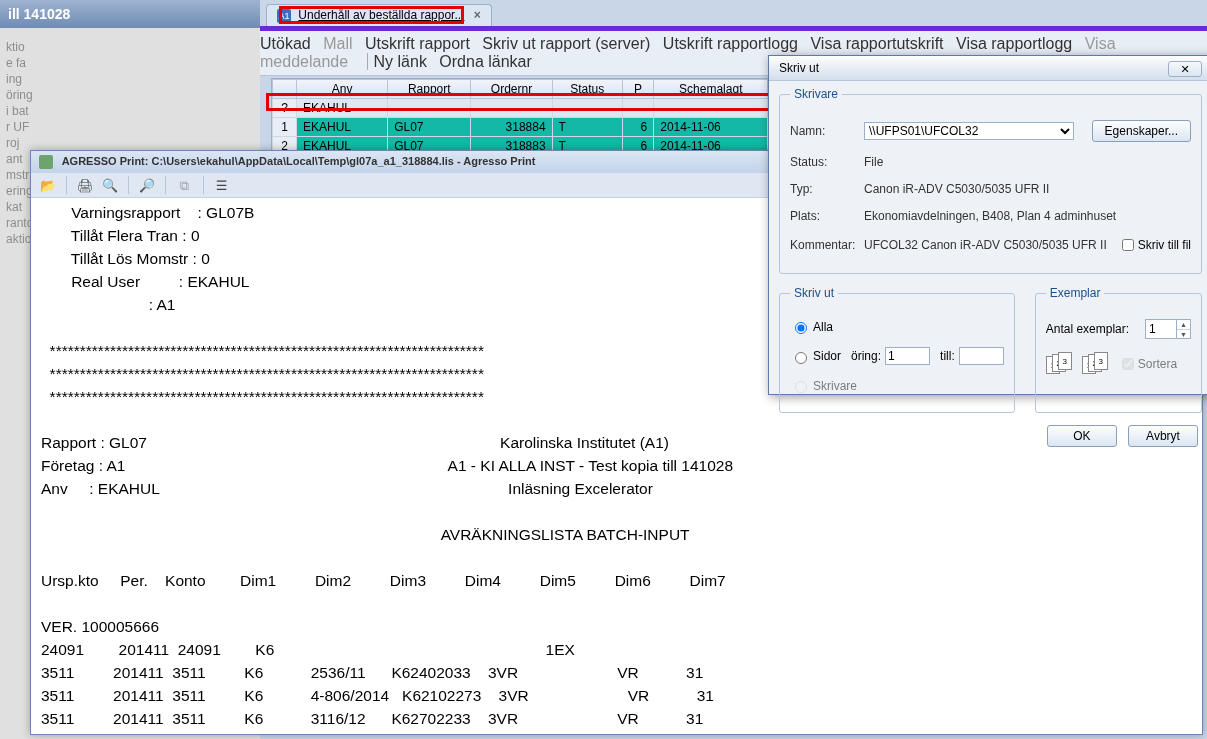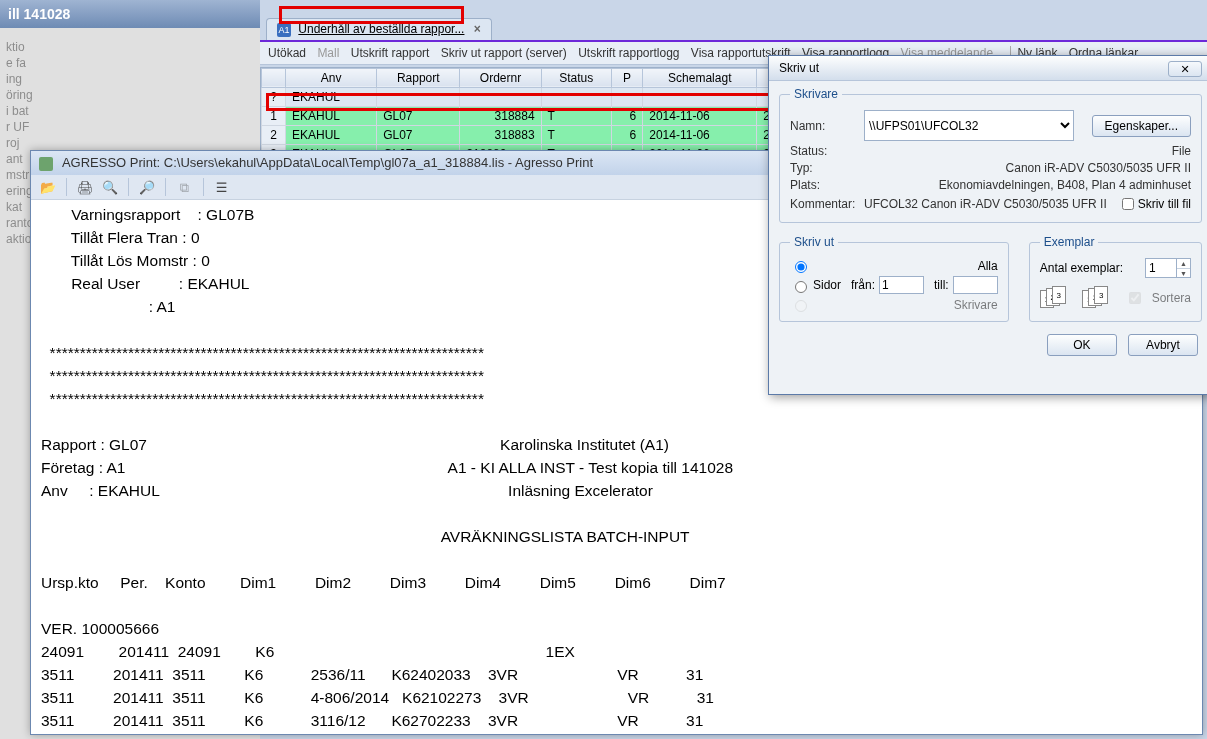--- a/index.html
+++ b/index.html
@@ -1,54 +1,54 @@
 <!DOCTYPE html>
 <html><head>
 <meta charset="utf-8">
 <style>
   * { box-sizing: border-box; font-family: "Segoe UI", Tahoma, sans-serif; }
   body { margin:0; width:1207px; height:739px; background:#c9d6e8; overflow:hidden; font-size:11px; position:relative;}
   .leftpanel { position:absolute; left:0; top:0; width:260px; height:739px; background:#e0e0e0;}
   .leftheader { background:linear-gradient(#9fb4d2,#6e8bb4); color:#fff; font-weight:bold; font-size:14px; padding:6px 8px; margin-bottom:4px;}
   .leftblur { padding:6px; color:#555;}
   .leftblur div{ margin:2px 0; opacity:.6; font-size:12px;}
-  .mainarea { position:absolute; left:260px; top:14px; right:0; height:155px; background:#c9d6e8; }
+  .mainarea { position:absolute; left:260px; top:0; right:0; height:155px; background:#c9d6e8; }
   .tabbar { background:#c9d6e8; padding-top:4px; padding-left:6px;}
   .tab { display:inline-block; background:#dce6f2; border:1px solid #9db0c9; border-bottom:none; border-radius:4px 4px 0 0; padding:3px 10px; font-size:12px; position:relative;}
   .tab .icon { display:inline-block; width:14px; height:14px; background:#3a6fbf; color:#fff; font-size:9px; text-align:center; line-height:14px; border-radius:2px; margin-right:4px; vertical-align:middle;}
   .tab .lbl { text-decoration:underline; }
   .tab .close { margin-left:6px; color:#666; font-weight:bold; cursor:pointer;}
   .redbox { position:absolute; border:3px solid #e30000; pointer-events:none;}
-  .menubar2 { background:#e8eef6; border-top:2px solid #6d28d9; border-bottom:1px solid #b6c5da; padding:4px 8px; font-size:12px; color:#333;}
+  .menubar2 { background:#e8eef6; border-top:5px solid #6d28d9; border-bottom:1px solid #b6c5da; padding:4px 0; font-size:16px; color:#333;}
   .menubar2 span { margin-right:8px; cursor:pointer;}
   .menubar2 span.dis { color:#999;}
   .menubar2 .sep { border-left:1px solid #aaa; margin:0 6px;}
-  .grid { background:#86efac; border:1px solid #9db0c9; margin:2px 2px 0 0;}
+  .grid { background:#14b8a6; border:1px solid #9db0c9; margin:2px 2px 0 11px;}
   .grid table { border-collapse:collapse; width:710px; font-size:12px;}
   .grid th { background:linear-gradient(#f2f5fa,#d9e2ef); border:1px solid #b6c5da; padding:2px 6px; font-weight:normal;}
   .grid td { border:1px solid #d0d7e2; padding:2px 6px;}
   .grid td.rownum { background:#e8eef6; text-align:center; width:24px;}
   .agresso { position:absolute; left:30px; top:150px; width:1173px; height:585px; background:#fff; border:1px solid #6c88b0; box-shadow:0 0 8px rgba(0,0,0,.3);}
-  .agresso .titlebar { background:linear-gradient(#dbe6f4,#c2d3ea); padding:4px 8px; font-size:13px; color:#333;}
+  .agresso .titlebar { background:linear-gradient(#dbe6f4,#c2d3ea); padding:4px 8px; font-size:11px; color:#333;font-weight:bold;}
   .agresso .titlebar .appicon { display:inline-block; width:14px; height:14px; background:#6da36d; border-radius:2px; margin-right:6px; vertical-align:middle;}
   .agresso .menubar { background:#eef2f8; border-bottom:1px solid #c7d2e0; padding:2px 8px; font-size:12px; color:#333;}
   .agresso .menubar span { margin-right:14px; cursor:pointer;}
   .agresso .toolbar { background:#dfe7f2; border-bottom:1px solid #c7d2e0; padding:2px 6px;}
   .tbtn { display:inline-block; width:22px; height:20px; text-align:center; line-height:20px; border:1px solid transparent; color:#444; cursor:pointer; vertical-align:middle; font-size:13px;}
   .tsep { display:inline-block; width:1px; height:18px; background:#b6c5da; margin:0 4px; vertical-align:middle;}
   .report { font-family:"Courier New",monospace; font-size:15.5px; line-height:21px; white-space:pre; padding:4px 10px; overflow:hidden; color:#000;}
   .printdlg { position:absolute; left:768px; top:55px; width:445px; height:340px; background:#eef2f6; border:1px solid #5c7aa8; box-shadow:2px 2px 10px rgba(0,0,0,.4);}
   .printdlg .titlebar { background:linear-gradient(#fdfefe,#d3deec); padding:5px 10px; border-bottom:1px solid #b6c5da; font-size:12px;}
   .printdlg .closebtn { float:right; width:34px; height:16px; border:1px solid #9db0c9; border-radius:3px; background:linear-gradient(#f6f9fc,#dbe5f1); text-align:center; line-height:14px; font-size:11px; cursor:pointer;}
   fieldset { border:1px solid #b6c5da; border-radius:3px; margin:6px 10px; padding:6px 10px; font-size:12px;}
   legend { color:#1d4f8b; padding:0 4px;}
-  .row { display:flex; align-items:center; margin:3px 0; font-size:12px;justify-content:space-between;}
+  .row { display:flex; align-items:center; margin:13px 0; font-size:12px;}
   .row label { width:74px; color:#333;}
   .row .val { color:#333;}
-  select.drop { width:210px; height:31px; border:1px solid #9db0c9; background:#fff; font-size:12px;}
+  select.drop { width:210px; height:18px; border:1px solid #9db0c9; background:#fff; font-size:12px;}
   .btn { display:inline-block; min-width:70px; padding:3px 12px; border:1px solid #8a9fbe; border-radius:3px; background:linear-gradient(#fdfefe,#dbe5f1); text-align:center; font-size:12px; cursor:pointer;}
   .btnrow { text-align:right; padding:6px 14px;}
   .radio { width:12px; height:12px; margin-right:6px;}
   input.small { width:45px; height:18px; border:1px solid #9db0c9; background:#fff; font-size:12px; padding:0 2px;}
   .spin { display:inline-flex; border:1px solid #9db0c9; align-items:stretch; height:20px; background:#fff; vertical-align:middle;}
   .spin input { border:none; width:30px; font-size:12px; padding:0 3px; appearance:none; }
   .spin input::-webkit-outer-spin-button,
   .spin input::-webkit-inner-spin-button { -webkit-appearance:none; margin:0; }
   .spin .arrows { display:flex; flex-direction:column; width:14px; border-left:1px solid #9db0c9;}
   .spin .arrows div { flex:1; font-size:7px; line-height:9px; text-align:center; color:#555; cursor:pointer; }
@@ -261,21 +261,21 @@
   <div style="display:flex">
     <fieldset style="flex:1">
       <legend>Skriv ut</legend>
       <div class="row">
           <input type="radio" class="radio" checked="" style="">
           <span>Alla</span>
         </div>
       <div class="row">
         <input type="radio" class="radio" style="">
         <span style="margin-right:10px">Sidor</span>
-        <span style="margin-right:4px">från:</span>
+        <span style="margin-right:4px">öring:</span>
         <input class="small" value="1" style="">
         <span style="margin:0 4px 0 10px">till:</span>
         <input class="small" style="">
       </div>
       <div class="row" style="opacity:.5">
           <input type="radio" class="radio" disabled="" style="">
           <span>Skrivare</span>
         </div>
     </fieldset>
 

